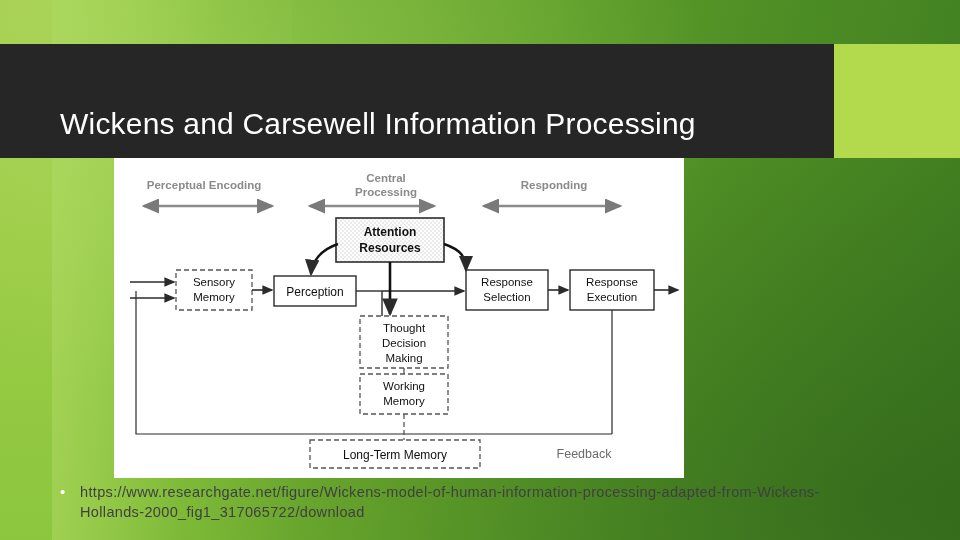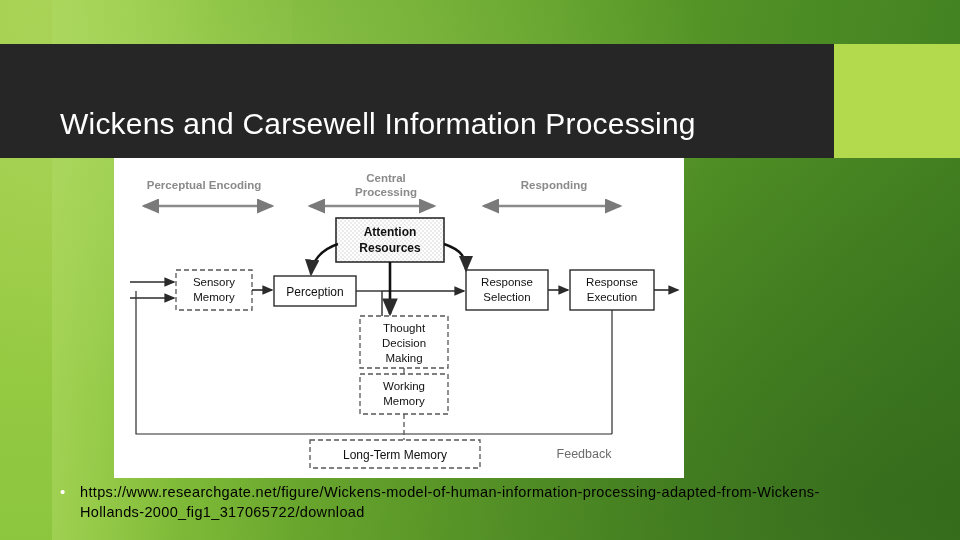--- a/index.html
+++ b/index.html
@@ -111,21 +111,21 @@
   .bullet-dot {
     color: #ffffff;
     font-size: 15px;
     line-height: 20px;
     width: 20px;
     flex: 0 0 20px;
     text-align: left;
     padding-left: 2px;
   }
   .bullet-text {
-    color: #000000;
+    color: #404040;
     font-size: 14.5px;
     line-height: 20px;
     letter-spacing: 0.35px;
     word-break: break-word;
   }
 </style>
 </head>
 <body>
 
 <div class="slide">

